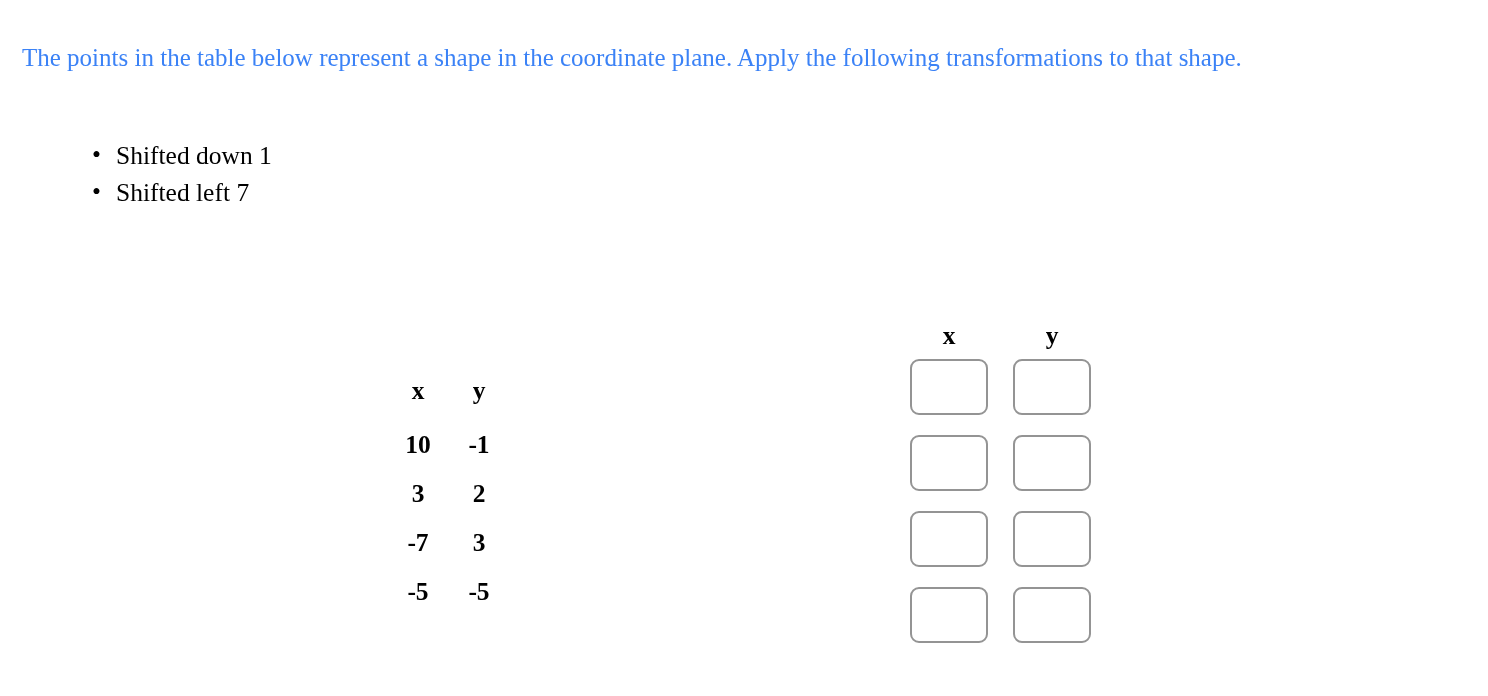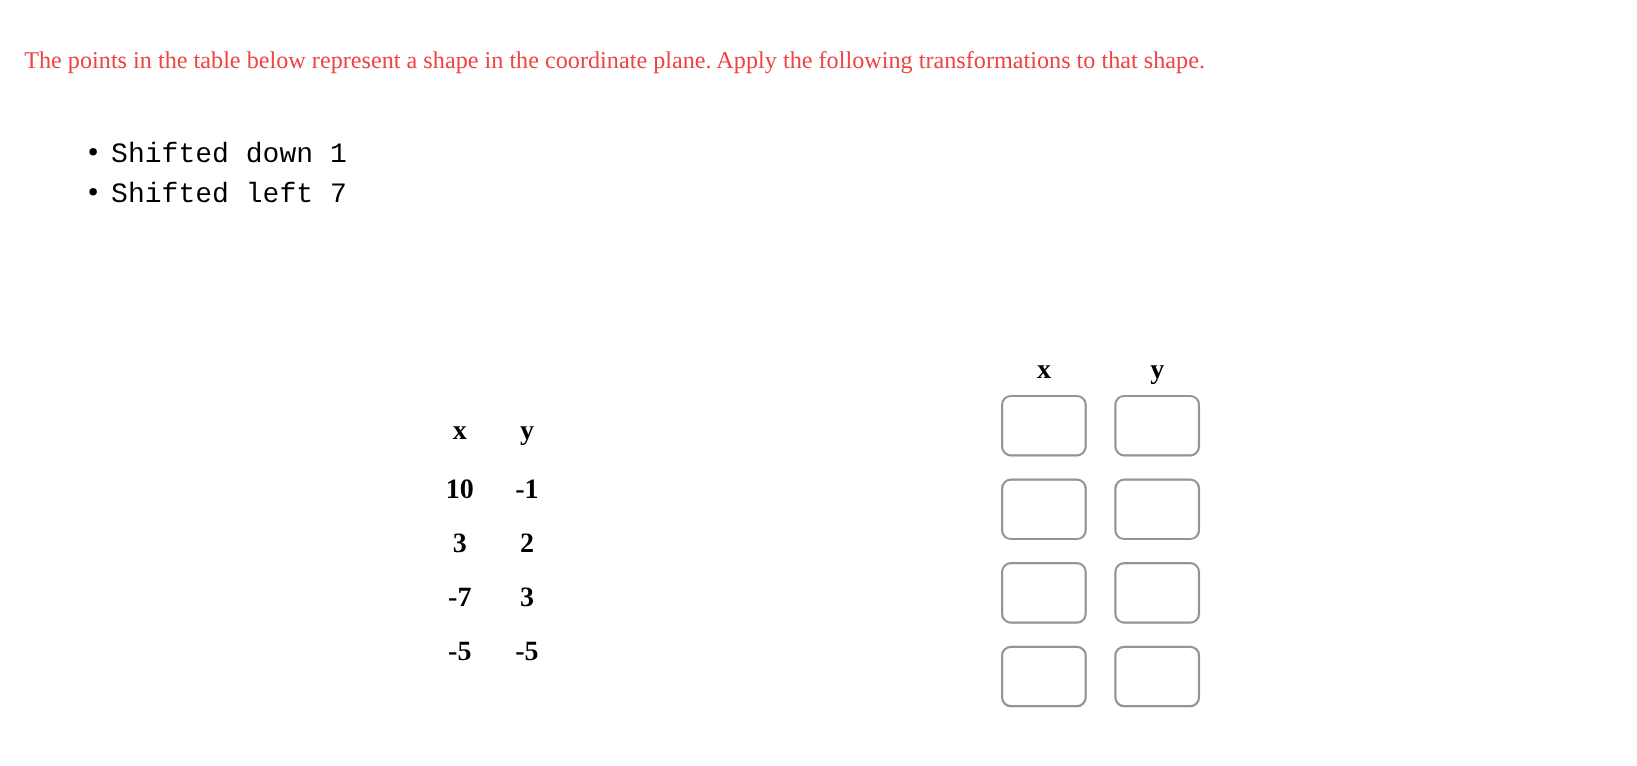--- a/index.html
+++ b/index.html
@@ -16,36 +16,35 @@
     color: #000000;
     -webkit-font-smoothing: antialiased;
   }
 
   
   #prompt {
     position: absolute;
     left: 22px;
     top: 14px;
     width: 1400px;
-    font-size: 22px;
+    font-size: 25px;
     line-height: 37px;
-    color: #ef4444;
+    color: #3b82f6;
   }
 
   
   #transform-list {
     position: absolute;
     left: 58px;
     top: 121px;
-    margin: 1px;
+    margin: 16px;
     padding: 0 0 0 42px;
     list-style: none;
     font-size: 25.5px;
     line-height: 37px;
-    font-family: Liberation Mono, monospace;
   }
   #transform-list li {
     position: relative;
     white-space: nowrap;
   }
   #transform-list li::before {
     content: "\2022";
     position: absolute;
     left: -24px;
     top: -1px;

